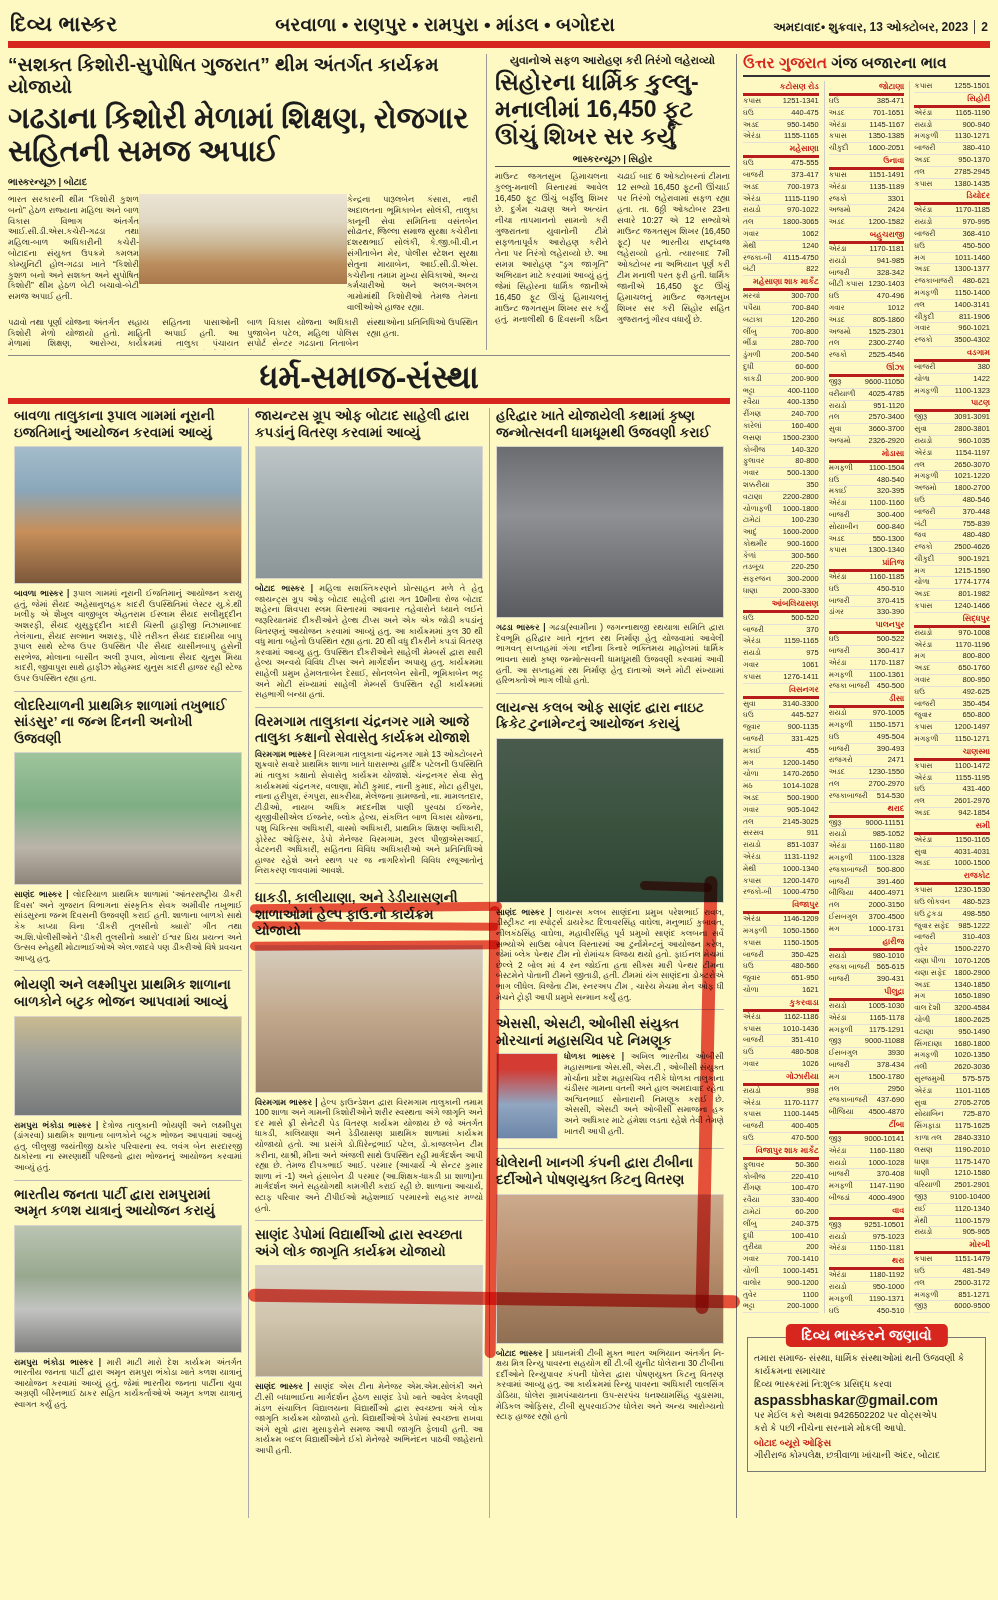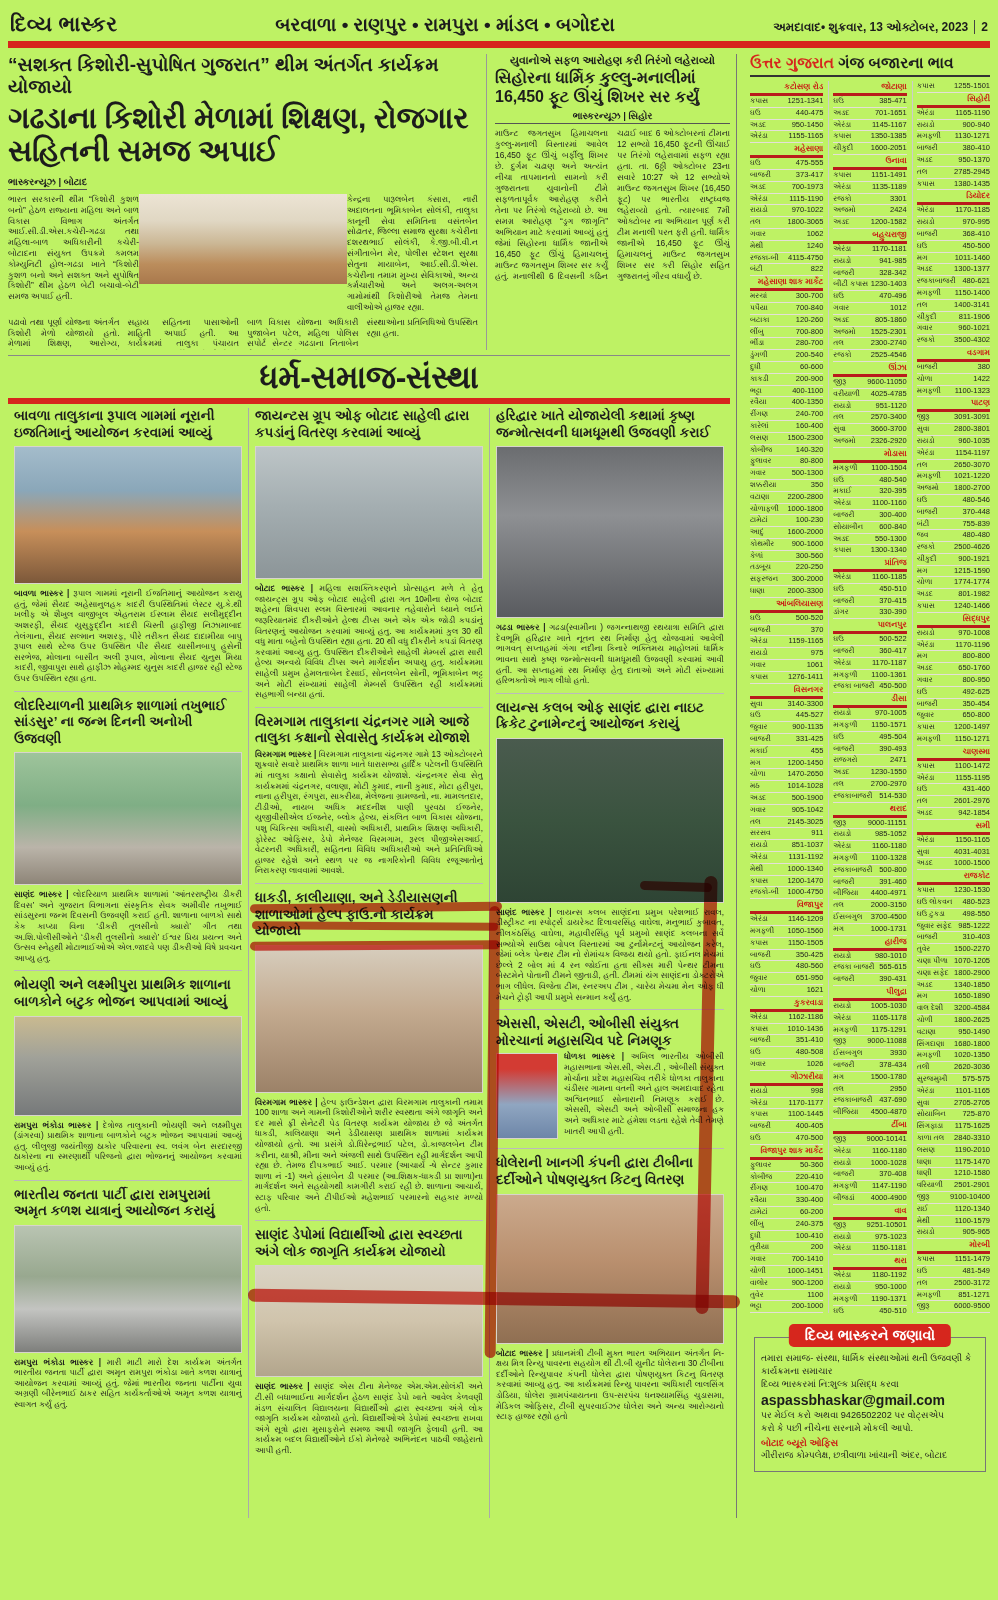--- a/index.html
+++ b/index.html
@@ -1,42 +1,42 @@
 <!DOCTYPE html>
 <html><head>
 <meta charset="utf-8">
 <style>
   html,body{margin:0;padding:0;background:#e9e9e5;}
-  .page{width:998px;height:1600px;margin:0 auto;background:#bef264;position:relative;
+  .page{width:998px;height:1600px;margin:0 auto;background:#fef9c3;position:relative;
         font-family:"Liberation Sans",sans-serif;color:#1c1c1c;overflow:hidden;
         box-sizing:border-box;padding:10px 8px 0;}
   
   .hdr{display:flex;align-items:baseline;justify-content:space-between;padding:2px 2px 0;}
   .mast{font-size:21px;font-weight:800;letter-spacing:.2px;}
   .hdr-cities{font-size:19px;font-weight:800;}
   .hdr-date{font-size:12px;font-weight:700;display:flex;align-items:baseline;gap:6px;}
   .hdr-page{border-left:1px solid #444;padding-left:6px;}
   .red-rule{height:7px;background:#d6261d;margin-top:5px;}
   
   .main{display:flex;margin-top:6px;}
   .left-zone{width:722px;flex:0 0 722px;}
-  .right-rail{flex:1;margin-left:6px;padding-left:13px;border-left:1px solid #777;}
+  .right-rail{flex:1;margin-left:6px;padding-left:6px;border-left:1px solid #777;}
   
   .top-articles{display:flex;height:296px;overflow:hidden;}
   .lead{width:470px;flex:0 0 470px;padding-right:8px;border-right:1px solid #999;}
   .second{flex:1;padding-left:8px;}
   .kicker{font-size:19px;font-weight:800;margin:0 0 2px;}
   .lead-headline{font-size:30px;line-height:1.1;font-weight:800;letter-spacing:-.4px;margin:3px 0 4px;}
   .byline{font-size:9.5px;font-weight:800;margin:2px 0 4px;border-bottom:1px solid #555;display:inline-block;padding-bottom:1px;}
   .lead-mid{display:flex;}
   .lead-colside{flex:1;font-size:8.4px;line-height:10.8px;text-align:justify;overflow:hidden;}
   .lead-photo{width:208px;height:90px;flex:0 0 208px;}
   .lead-cols{margin-top:4px;columns:4;column-gap:8px;font-size:8.4px;line-height:10.8px;text-align:justify;height:96px;overflow:hidden;}
   .second .kicker{font-size:11px;text-align:center;}
-  .second-headline{font-size:16px;line-height:1.18;font-weight:800;margin:2px 0 3px;}
+  .second-headline{font-size:23px;line-height:1.18;font-weight:800;margin:2px 0 3px;}
   .second-byline{display:block;text-align:center;margin:0 auto 4px;}
   .second-body{columns:2;column-gap:9px;font-size:8.4px;line-height:11px;text-align:justify;height:196px;overflow:hidden;}
   
   .banner{border-top:1px solid #888;margin-top:5px;padding-top:3px;text-align:center;}
   .banner-title{font-size:32px;font-weight:800;letter-spacing:-.5px;}
   .banner-bar{height:6px;background:#d6261d;margin-top:2px;}
   
   .grid{display:flex;height:1110px;overflow:hidden;margin-top:4px;}
   .news-col{flex:1;padding:0 6px;min-width:0;}
   .news-col + .news-col{border-left:1px solid #aaa;}

